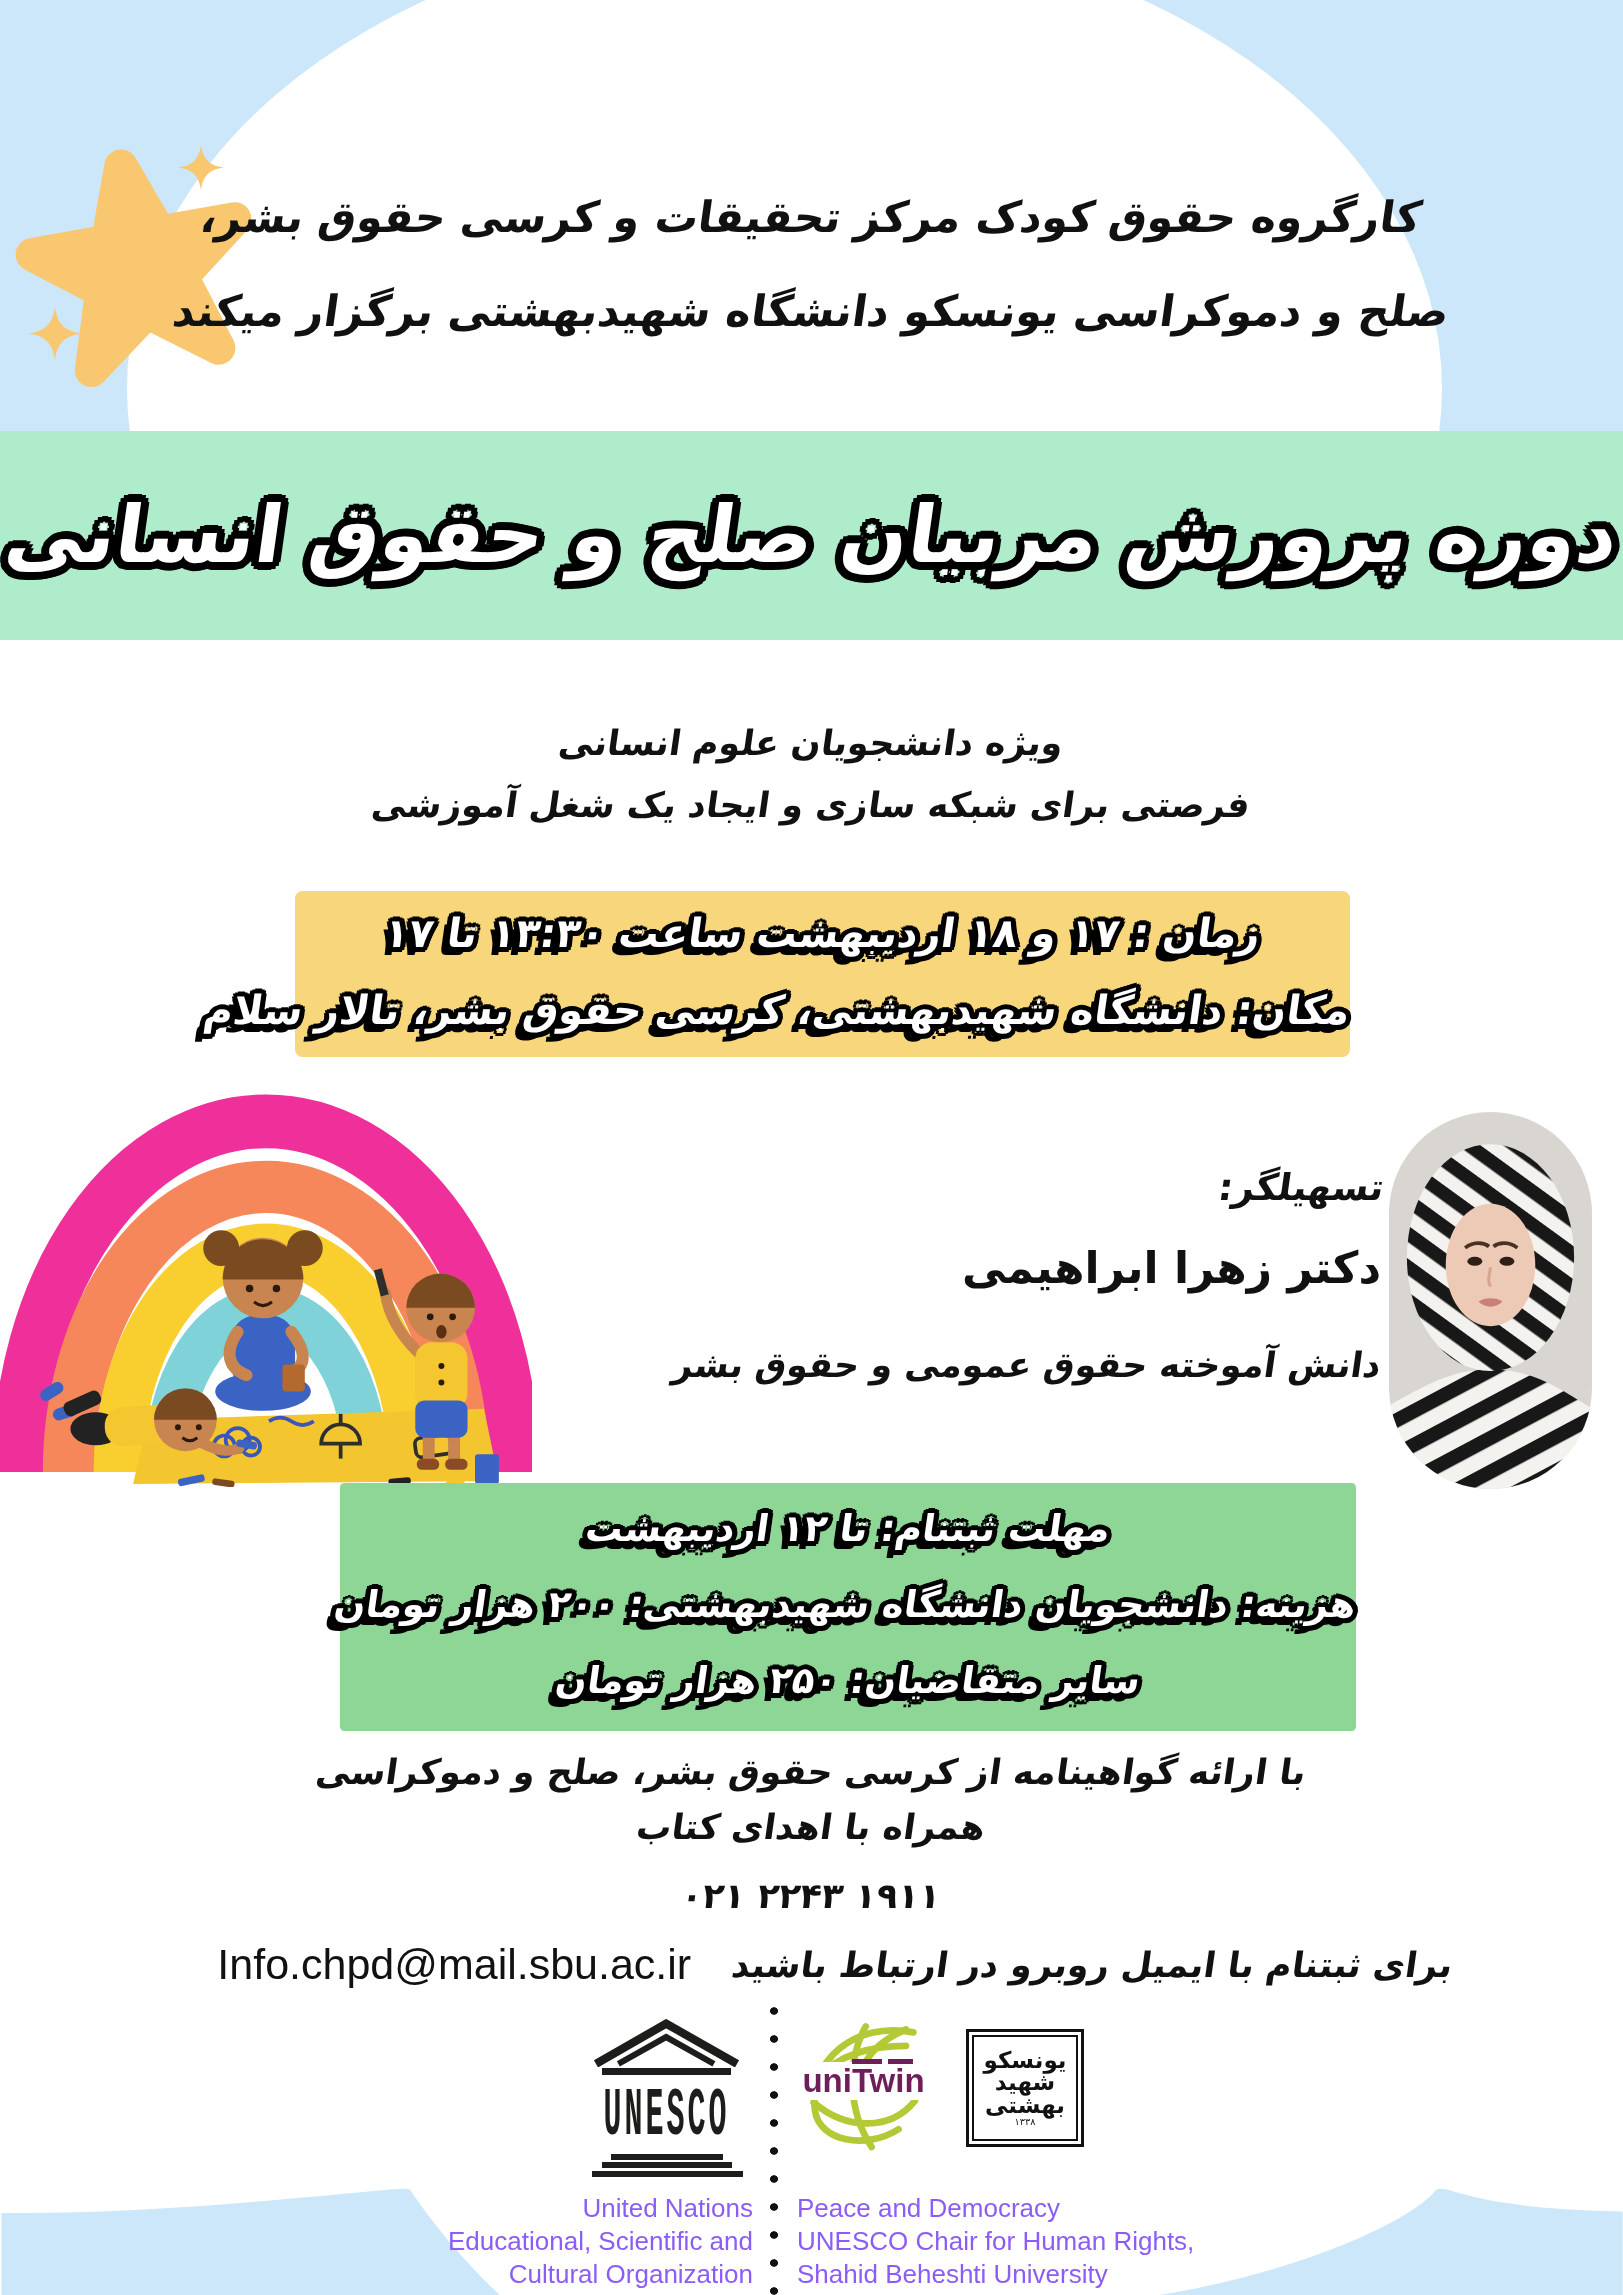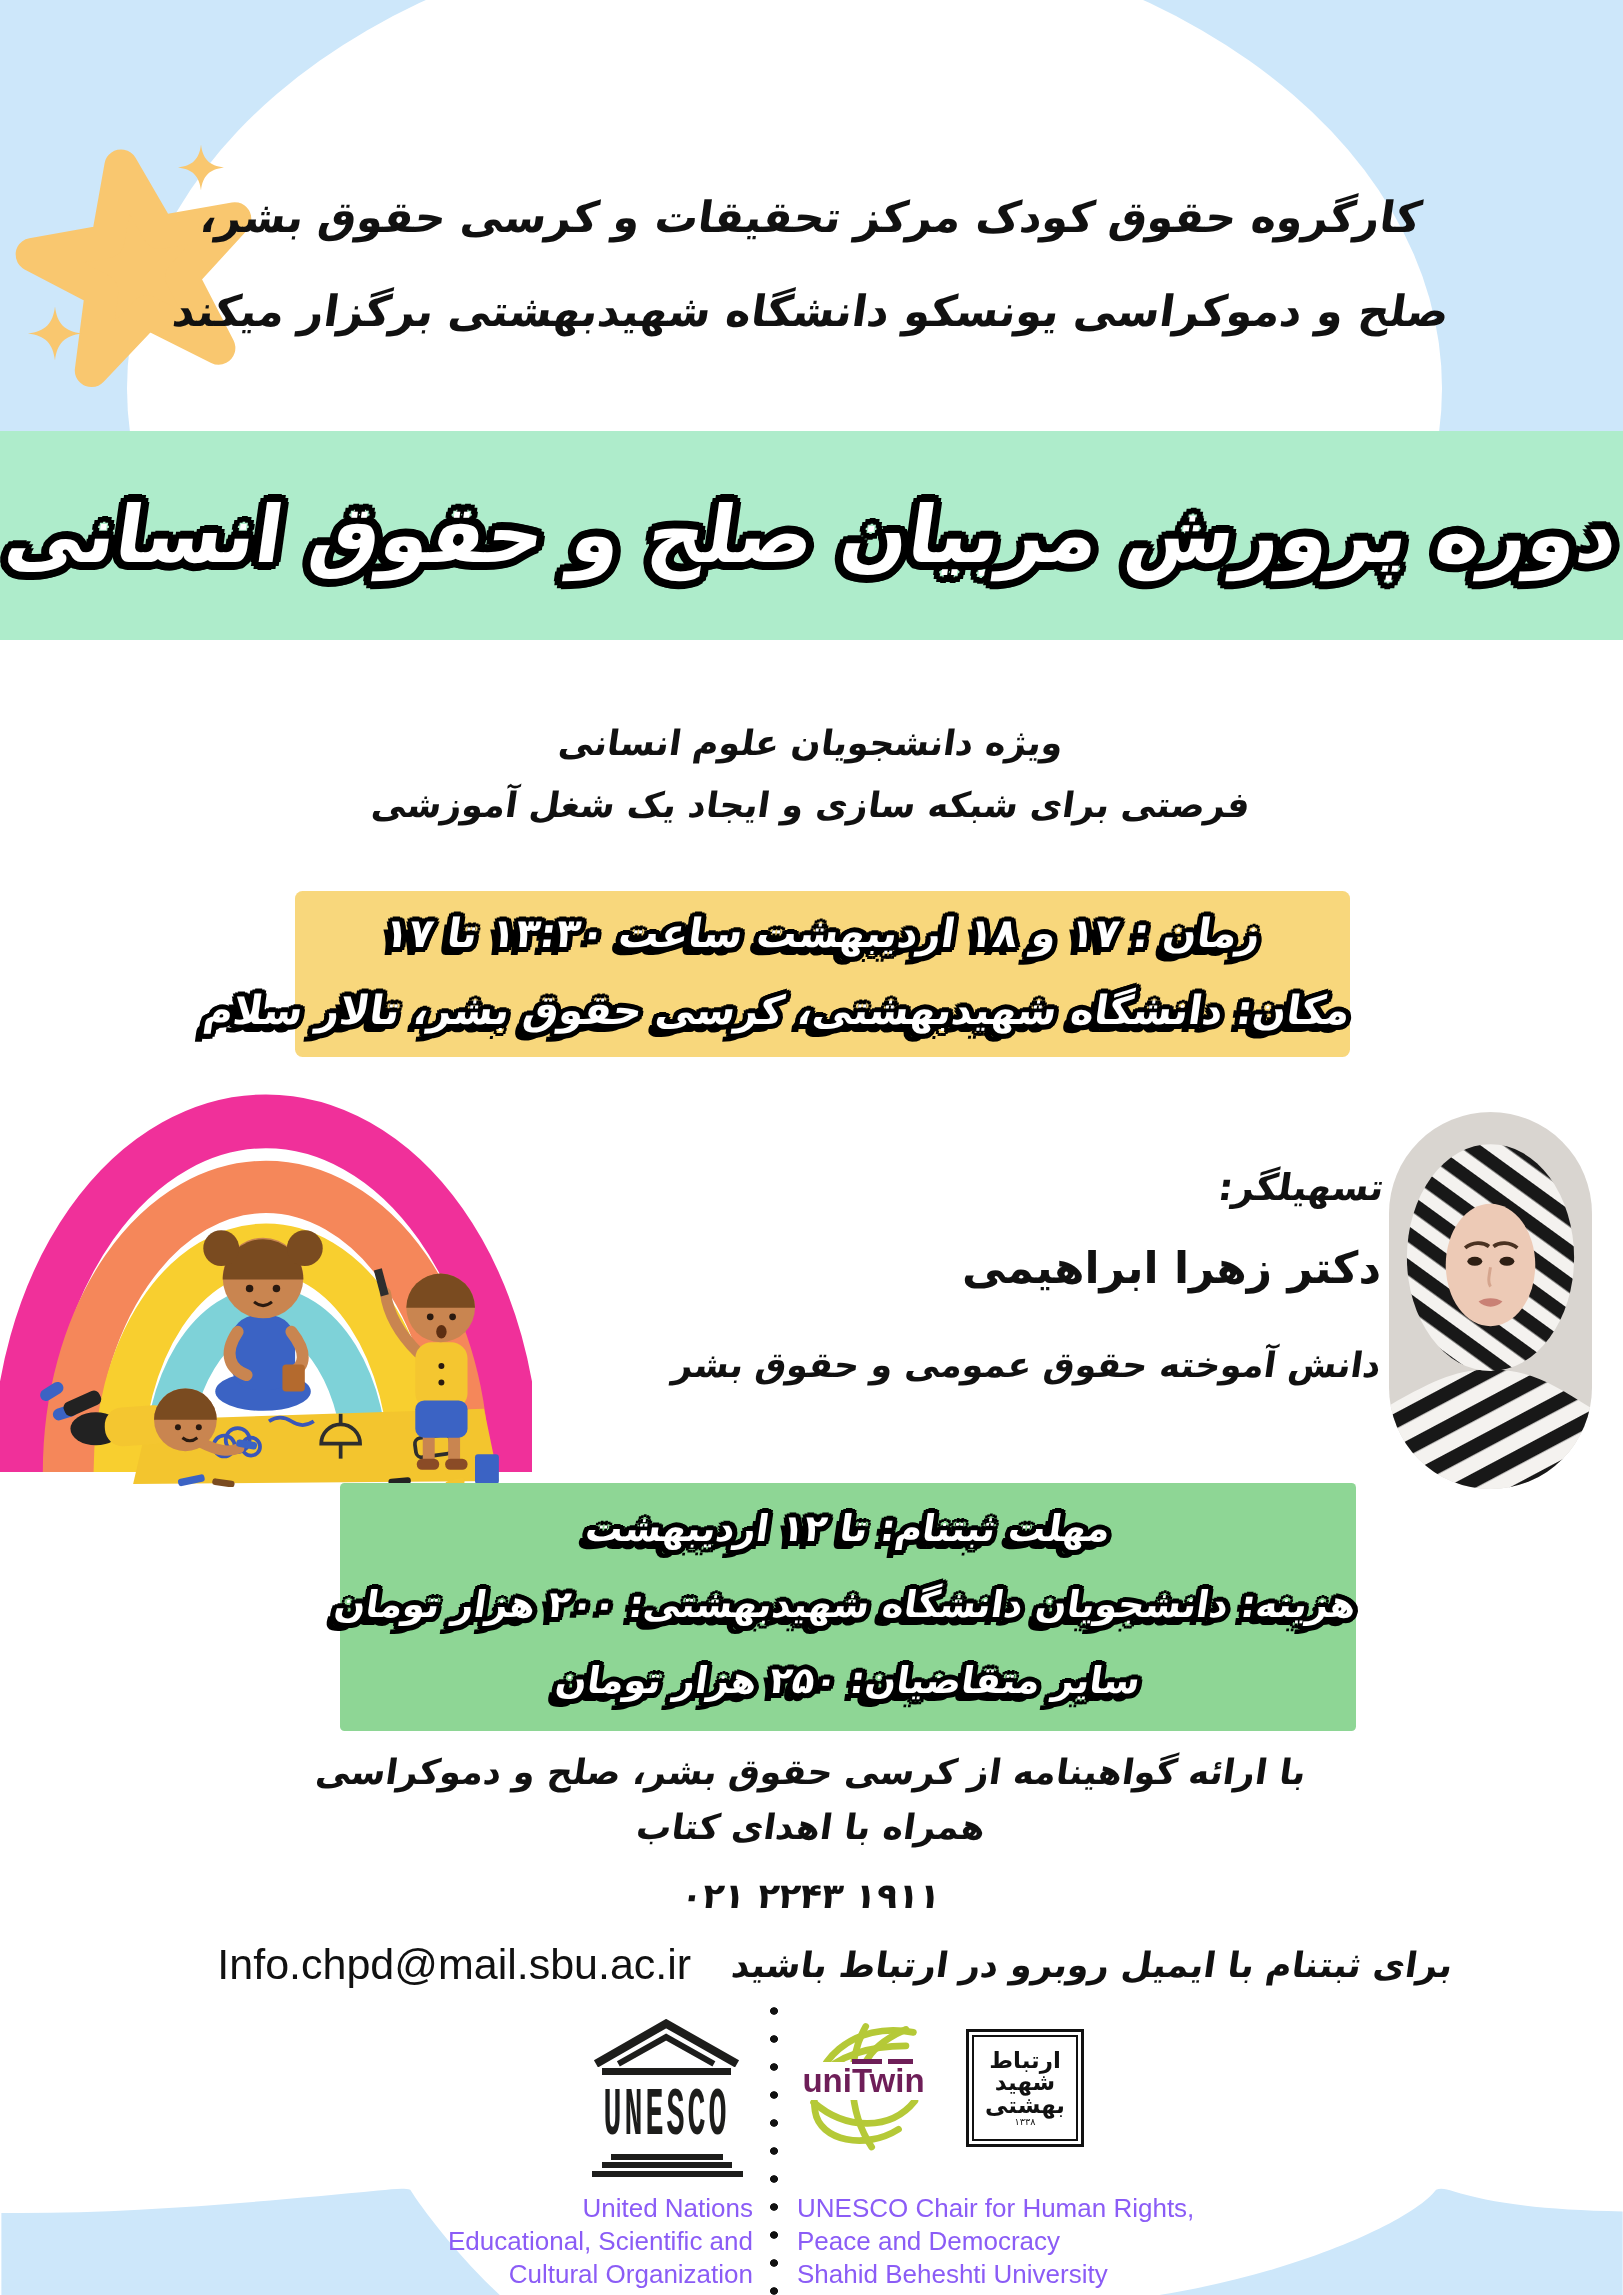--- a/index.html
+++ b/index.html
@@ -252,34 +252,34 @@
       </g>
       <rect x="0" y="70" width="186" height="44" fill="#ffffff"></rect>
     </svg>
     <div class="unitwin-word">uniTwin</div>
     <div class="tw-macron" style="left:58px;width:30px;"></div>
     <div class="tw-macron" style="left:94px;width:25.4px;"></div>
   </div>
 
   <div class="abs sbu-box">
     <div class="sbu-inner">
-      <div class="sbu-line">ارتباط</div>
+      <div class="sbu-line">یونسکو</div>
       <div class="sbu-line">شهید</div>
       <div class="sbu-line">بهشتی</div>
       <div class="sbu-year">۱۳۳۸</div>
     </div>
   </div>
 
   <div class="abs caption cap-left">
     <div>United Nations</div>
     <div>Educational, Scientific and</div>
     <div>Cultural Organization</div>
   </div>
 
   <div class="abs caption cap-right">
+    <div>Peace and Democracy</div>
     <div>UNESCO Chair for Human Rights,</div>
-    <div>Peace and Democracy</div>
     <div>Shahid Beheshti University</div>
     <div>Islamic Republic of Iran</div>
   </div>
 
 </div>
 
 
 </body></html>

